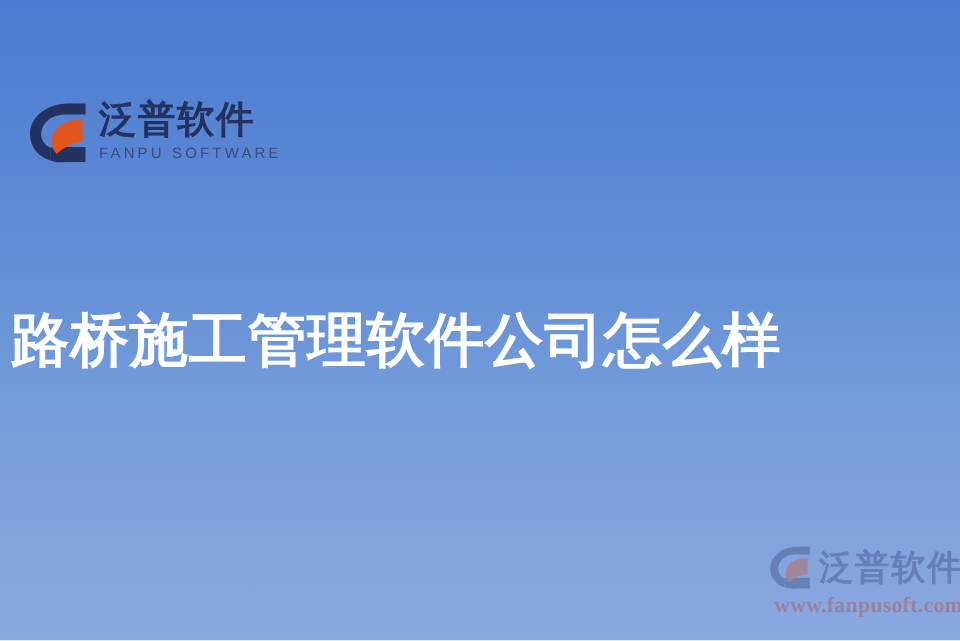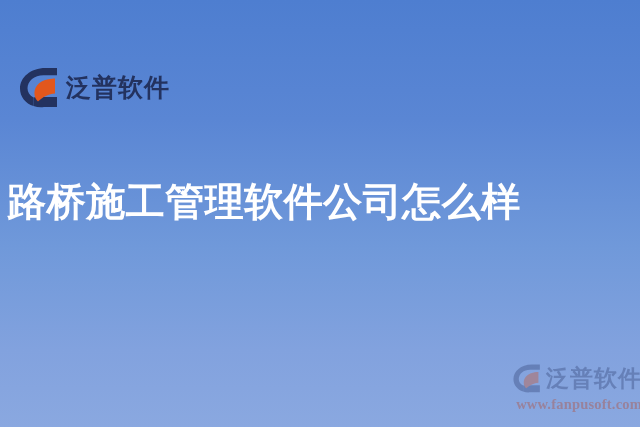--- a/index.html
+++ b/index.html
@@ -55,21 +55,21 @@
     letter-spacing: 2.1px;
     line-height: 1.3;
     margin-top: 2px;
     white-space: nowrap;
   }
 
   
   #headline {
     position: absolute;
     left: 0;
-    top: 178px;
+    top: 204px;
     width: 528px;
     text-align: center;
     font-size: 39px;
     font-weight: bold;
     color: #ffffff;
     letter-spacing: 0.5px;
     line-height: 1.22;
     white-space: nowrap;
   }
 
@@ -122,20 +122,21 @@
                  L15.5 31.5 C11.5 29.5 9.5 26.2 9.5 22.3 C9.5 15.2 16.2 9.3 25.5 9.3
                  L39.0 9.3 L39.0 2.0 Z" fill="#23325f"></path>
         <path d="M15.5 40.0 C19.0 41.2 22.5 41.5 26.0 41.0 L39.0 41.0 L39.0 31.0
                  L22.5 31.0 C20.0 31.0 17.6 31.0 15.5 31.5 Z" fill="#23325f"></path>
         <path d="M37.0 12.5 C37.0 12.5 24.5 12.2 19.0 19.5 C14.4 25.6 16.8 33.0 20.0 35.5
                  C24.5 31.0 31.0 28.0 37.0 27.5 Z" fill="#e2571d"></path>
       </svg>
     </span>
     <span class="wordmark">
       <span class="cn">泛普软件</span>
+      <span class="en">FANPU SOFTWARE</span>
     </span>
   </div>
 
   <div id="headline">路桥施工管理软件公司怎么样</div>
 
   <div id="watermark">
     <div class="wm-row">
       <span class="wm-mark">
         <svg viewBox="0 0 42 42" width="30" height="30" aria-hidden="true">
           <path d="M27.5 2.0 C12.5 2.0 2.0 11.5 2.0 22.5 C2.0 31.0 7.5 37.5 15.5 40.0

